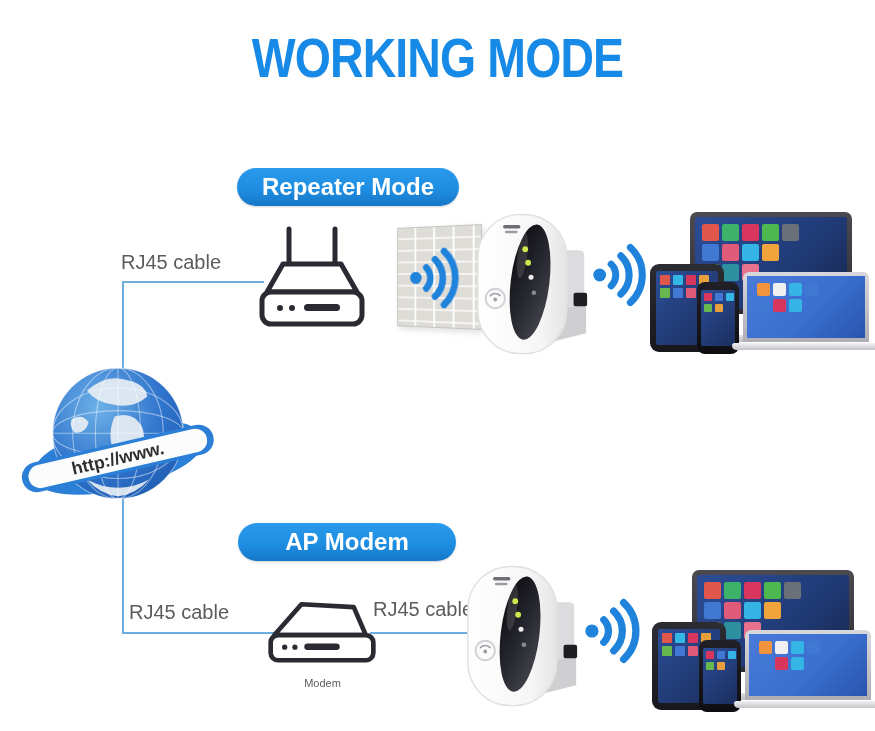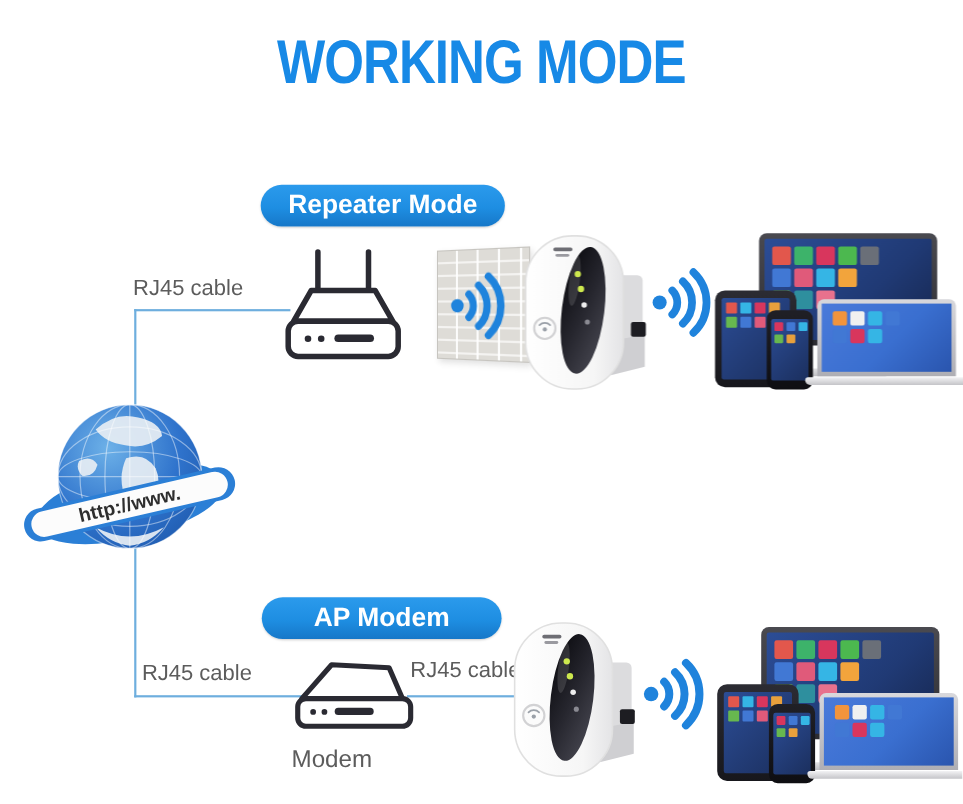--- a/index.html
+++ b/index.html
@@ -11,35 +11,35 @@
   .title { position:absolute; left:0; top:26px; width:100%; text-align:center;
            color:var(--accent-blue,#1789e6); font-size:54px; font-weight:800;
            letter-spacing:-1px; transform:scale(.86,1.04); }
 
   
   .pill { position:absolute; height:38px; border-radius:19px; color:#fff;
           font-size:24px; font-weight:700; display:flex; align-items:center; justify-content:center;
           background:linear-gradient(180deg, #2b9aec 0%, var(--pill-blue,#1e8ee2) 55%, #1677c8 100%);
           box-shadow:0 1px 2px rgba(0,0,0,.18); }
   .pill-repeater { left:237px; top:168px; width:222px; }
-  .pill-ap       { left:238px; top:523px; width:218px;margin-top:20px; }
+  .pill-ap       { left:238px; top:523px; width:218px; }
 
   
   .conn { position:absolute; background:var(--line-blue,#6eaede); z-index:1; }
   .conn-top-h    { left:122px; top:281px; width:142px; height:2px; }
   .conn-vert     { left:122px; top:281px; width:2px;  height:353px; }
   .conn-bot-h    { left:122px; top:632px; width:162px; height:2px; }
   .conn-mid-h    { left:370px; top:632px; width:98px;  height:2px; }
 
   
   .lbl { position:absolute; color:var(--label-gray,#5c5c5c); font-size:20px; z-index:2; }
   .lbl-rj45-top { left:121px; top:251px; }
   .lbl-rj45-bl  { left:129px; top:601px; }
   .lbl-rj45-mid { left:373px; top:598px; }
-  .lbl-modem    { left:265px; top:677px; width:115px; font-size:22px; }
+  .lbl-modem    { left:265px; top:677px; width:115px; text-align:center; font-size:11px; }
   .lbl-internet { left:28px; top:497px; width:180px; text-align:center;
                   color:var(--internet-gray,#4a4a4a); font-size:27px; font-weight:700; z-index:3; }
 
   
   svg.icon { position:absolute; overflow:visible; }
   symbol { overflow:visible; }
   .globe-svg    { left:30px;  top:352px; width:176px; height:176px; z-index:2; }
   .router-svg   { left:256px; top:222px; width:112px; height:112px; z-index:2; }
   .modem-svg    { left:266px; top:597px; width:112px; height:78px;  z-index:2; }
   .repeater-top { left:474px; top:210px; width:116px; height:148px; z-index:2; }

